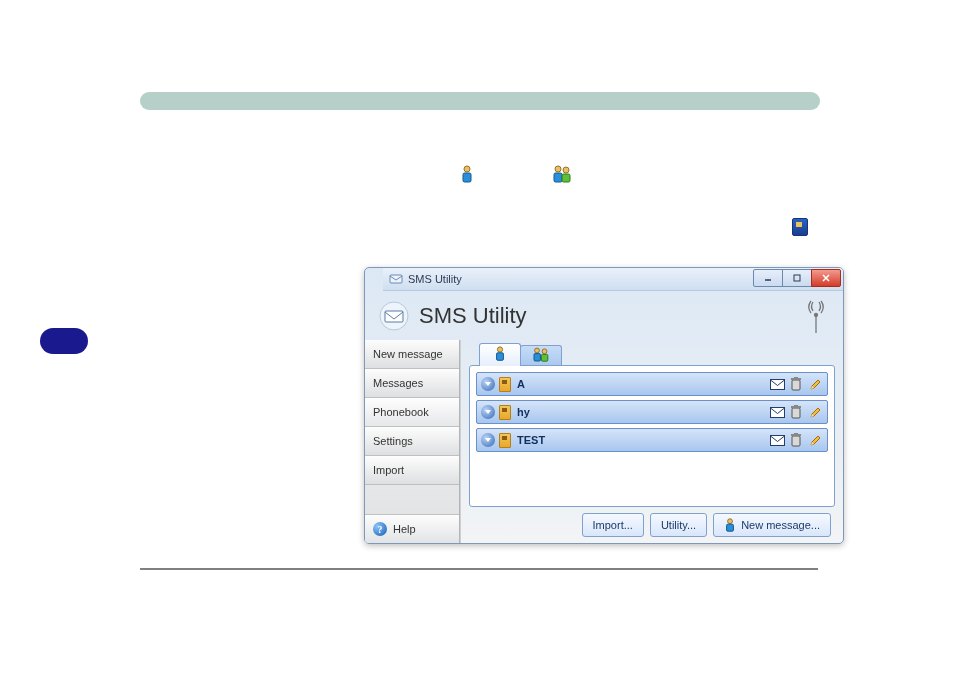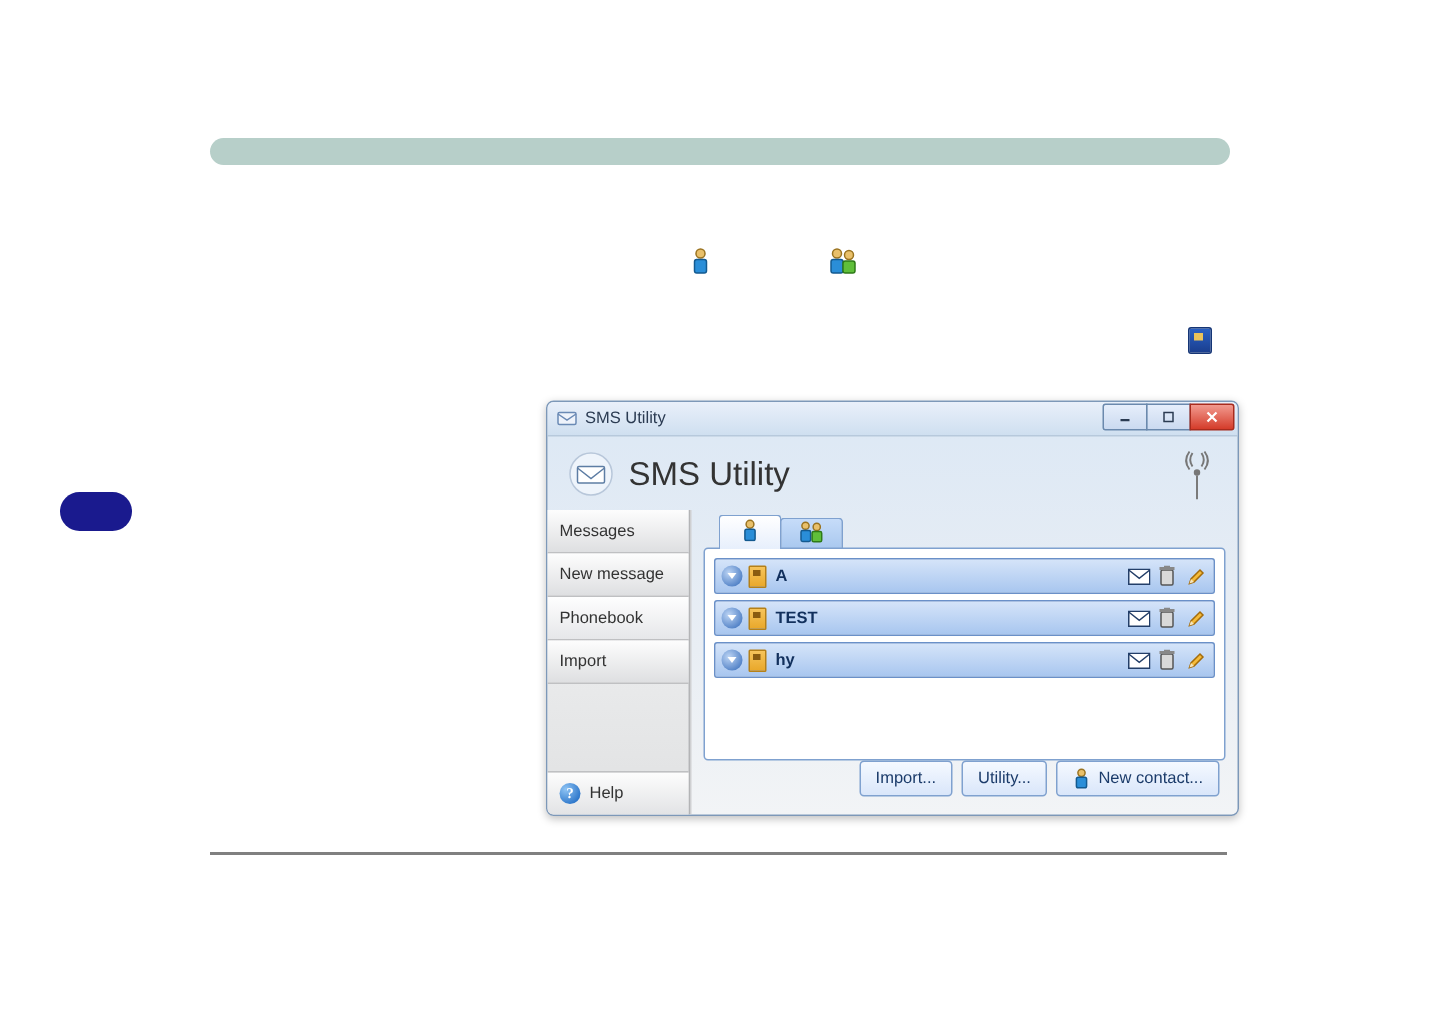--- a/index.html
+++ b/index.html
@@ -72,20 +72,21 @@
     position: absolute;
     left: 364px;
     top: 267px;
     width: 460px;
     height: 275px;
     border: 1px solid #7d98b8;
     border-radius: 5px;
     background: linear-gradient(#dce8f5, #e9eef4 60%, #f2f4f6);
     box-shadow: 0 2px 6px rgba(0,0,0,0.25);
     overflow: hidden;
+    padding-left: 18px;
   }
   .titlebar {
     height: 22px;
     background: linear-gradient(#e9f0fa,#cfdff0);
     display: flex;
     align-items: center;
     padding: 0 4px 0 6px;
     font-size: 11px;
     color: #2b3b52;
     border-bottom: 1px solid #b7c9dc;
@@ -241,21 +242,21 @@
   .sim-mini::after{content:"";position:absolute;left:2px;top:2px;width:5px;height:4px;background:#8a5c10;}
   .contact-name{
     font-size:11px;color:#12305d;font-weight:600;
     margin-left:2px;
   }
   .contact-row .spacer{flex:1;}
   .row-actions{display:flex;gap:3px;align-items:center;}
   .ico-btn{width:16px;height:16px;display:flex;align-items:center;justify-content:center;cursor:pointer;}
   .bottom-bar{
     height:30px;
-    display:flex;justify-content:flex-end;align-items:flex-start;gap:6px;
+    display:flex;justify-content:flex-end;align-items:flex-end;gap:6px;
     padding-right:4px;
   }
   .btn{
     height:22px;
     border:1px solid #7fa1cf;
     border-radius:3px;
     background:linear-gradient(#f5f9ff,#d9e6fa);
     font-size:11px;color:#1b3b6a;
     padding:0 10px;
     display:flex;align-items:center;gap:5px;
@@ -340,27 +341,30 @@
           <circle cx="13" cy="16" r="1.5" fill="#777"></circle>
         </g>
       </svg>
     </span>
   </div>
 
   <div class="content-wrap">
 
     <div class="sidebar">
       <div class="side-item">
+        <span>New message</span>
+      </div>
+      <div class="side-item">
         <span>Messages</span>
-      </div>
-      <div class="side-item">
-        <span>New message</span>
       </div>
       <div class="side-item">
         <span>Phonebook</span>
+      </div>
+      <div class="side-item">
+        <span>Settings</span>
       </div>
       <div class="side-item">
         <span>Import</span>
       </div>
       <div class="spacer"></div>
       <div class="help-row">
         <span class="help-icon">?</span>
         <span>Help</span>
       </div>
     </div>
@@ -421,21 +425,21 @@
           </div>
         </div>
 
         <div class="contact-row">
           <span class="expand">
             <svg width="8" height="8" viewBox="0 0 8 8">
                 <path d="M1 2 L4 6 L7 2 Z" fill="#fff"></path>
               </svg>
           </span>
           <span class="sim-mini"></span>
-          <span class="contact-name">TEST</span>
+          <span class="contact-name">hy</span>
           <span class="spacer"></span>
           <div class="row-actions">
             <span class="ico-btn">
               <svg width="15" height="11" viewBox="0 0 15 11">
                   <rect x="0.5" y="0.5" width="14" height="10" fill="#fff" stroke="#233e68"></rect>
                   <path d="M0.5 1 L7.5 6.5 L14.5 1" fill="none" stroke="#233e68"></path>
                 </svg>
             </span>
             <span class="ico-btn">
               <svg width="12" height="14" viewBox="0 0 12 14">
@@ -453,21 +457,21 @@
           </div>
         </div>
 
         <div class="contact-row">
           <span class="expand">
             <svg width="8" height="8" viewBox="0 0 8 8">
                 <path d="M1 2 L4 6 L7 2 Z" fill="#fff"></path>
               </svg>
           </span>
           <span class="sim-mini"></span>
-          <span class="contact-name">hy</span>
+          <span class="contact-name">TEST</span>
           <span class="spacer"></span>
           <div class="row-actions">
             <span class="ico-btn">
               <svg width="15" height="11" viewBox="0 0 15 11">
                   <rect x="0.5" y="0.5" width="14" height="10" fill="#fff" stroke="#233e68"></rect>
                   <path d="M0.5 1 L7.5 6.5 L14.5 1" fill="none" stroke="#233e68"></path>
                 </svg>
             </span>
             <span class="ico-btn">
               <svg width="12" height="14" viewBox="0 0 12 14">
@@ -493,18 +497,18 @@
         <div class="btn">
           <span>Utility...</span>
         </div>
         <div class="btn">
           <span>
             <svg width="12" height="14" viewBox="0 0 12 14">
               <circle cx="6" cy="3.2" r="2.4" fill="#e9c06a" stroke="#9a7320"></circle>
               <rect x="2.6" y="6.2" width="6.8" height="7" rx="1.2" fill="#2a8ed8" stroke="#135a90"></rect>
             </svg>
           </span>
-          <span>New contact...</span>
+          <span>New message...</span>
         </div>
       </div>
     </div>
   </div>
 </div>
 
 </body></html>

